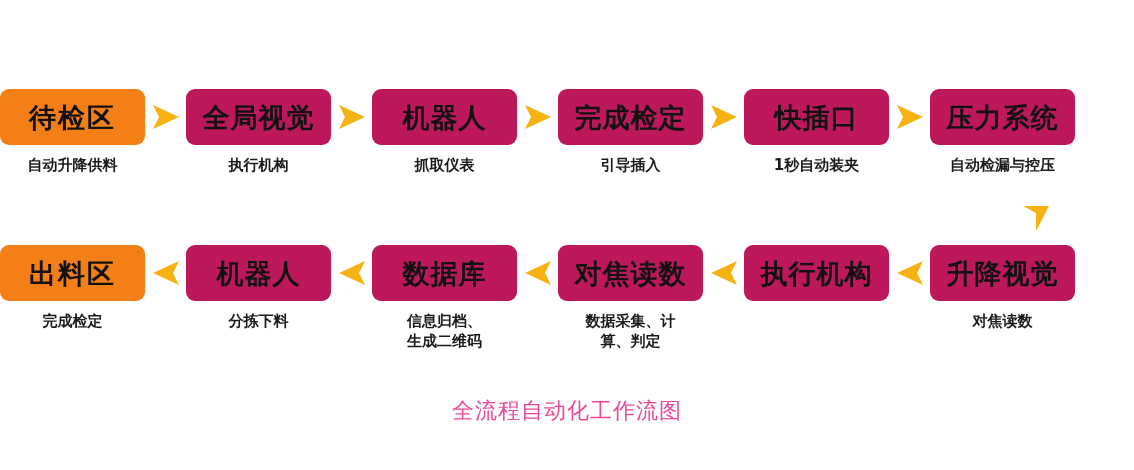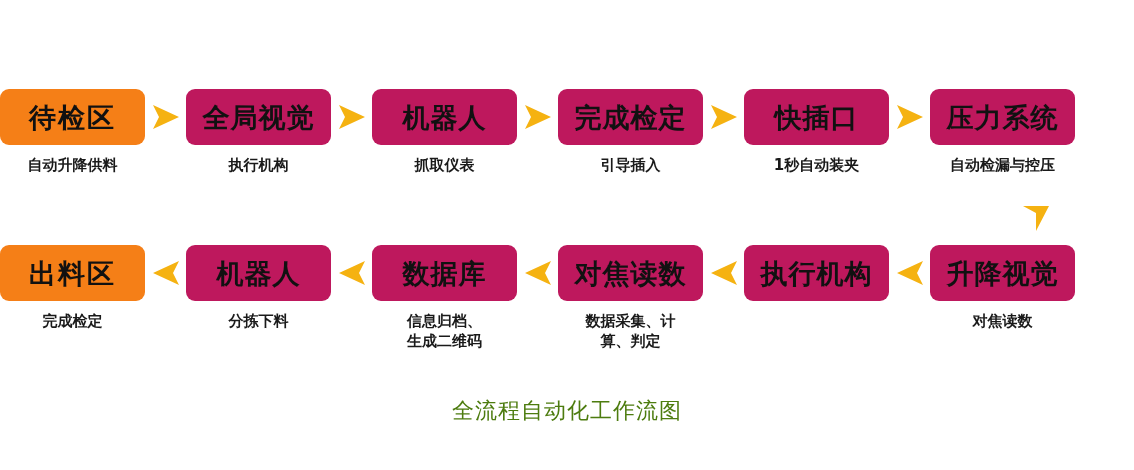--- a/index.html
+++ b/index.html
@@ -99,21 +99,21 @@
   
   #caption {
     position: absolute;
     left: 0;
     top: 396px;
     width: 1134px;
     text-align: center;
     font-family: "DejaVu Serif", "Liberation Serif", serif;
     font-size: 22px;
     font-weight: 400;
-    color: #4d7c0f;
+    color: #ec4899;
     letter-spacing: 1px;
   }
 </style>
 </head>
 <body>
 
 <div id="flow-root">
 
   <div class="row" id="row-forward">
 

